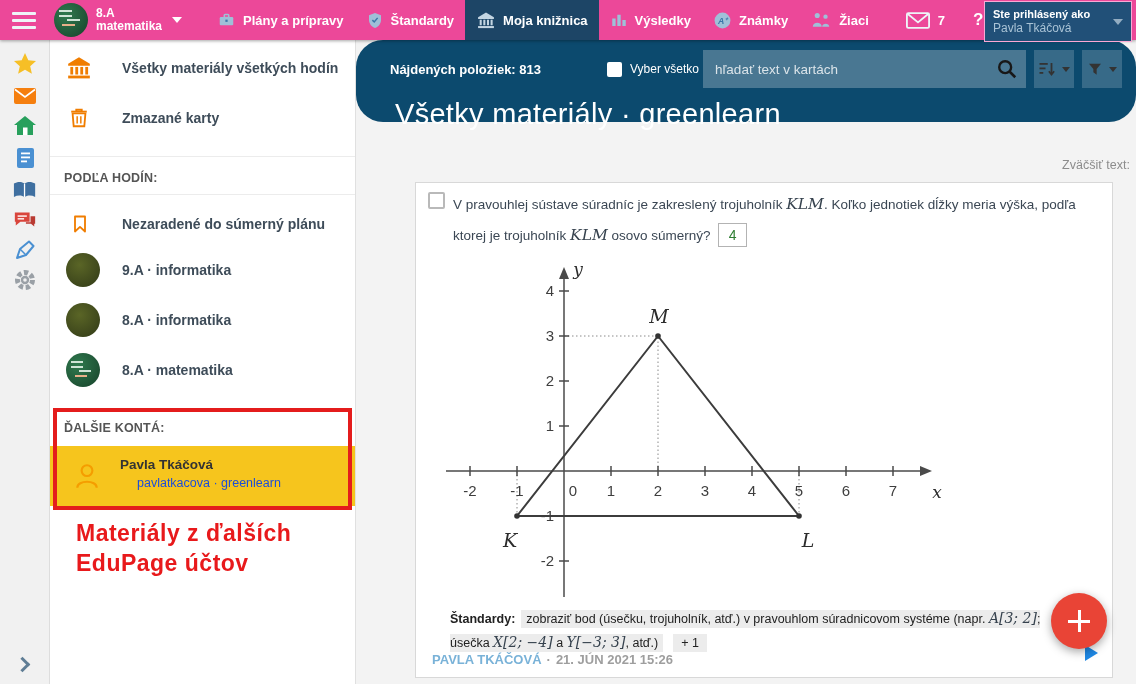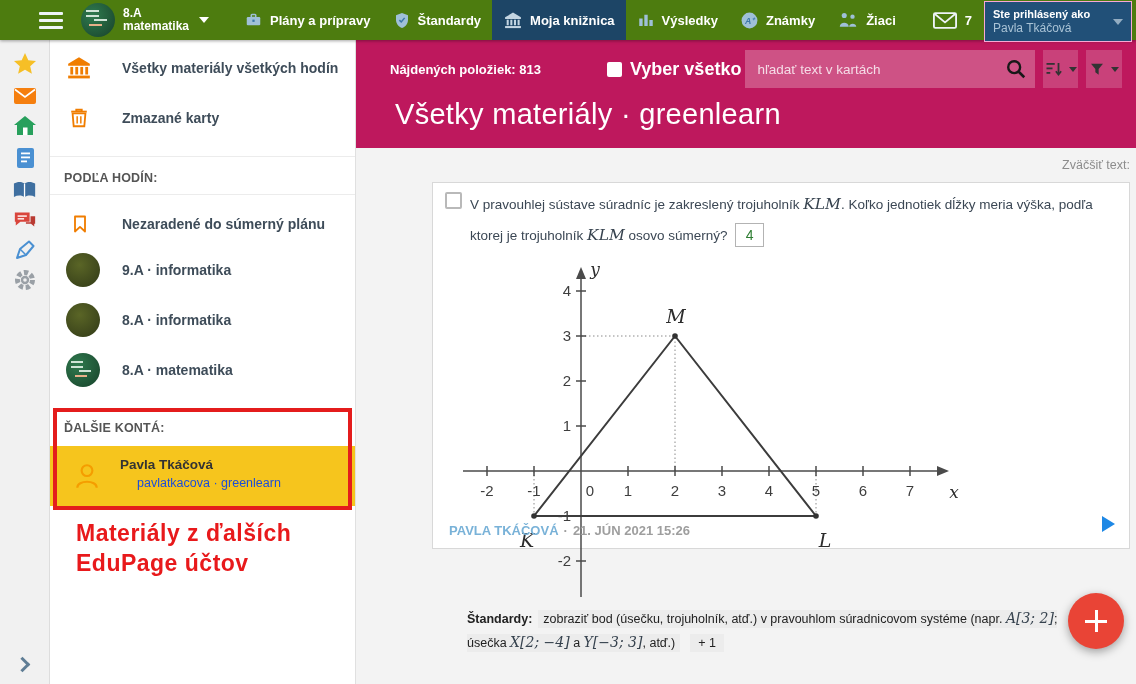--- a/index.html
+++ b/index.html
@@ -1,22 +1,22 @@
 <!DOCTYPE html>
 <html><head>
 <meta charset="utf-8">
 <style>
   html,body{margin:0;padding:0;background:#e9e9e9;}
   *{box-sizing:border-box;}
   #app{position:relative;width:1136px;height:684px;overflow:hidden;
        font-family:"Liberation Sans",sans-serif;background:#f3f3f3;}
 
   
-  .topbar{position:absolute;left:0;top:0;width:1136px;height:40px;background:#4d7c0f;
-          display:flex;align-items:center;z-index:30;box-shadow:0 1px 3px rgba(0,0,0,.35);padding-left:27px;}
+  .topbar{position:absolute;left:0;top:0;width:1136px;height:40px;background:#ec4899;
+          display:flex;align-items:center;z-index:30;box-shadow:0 1px 3px rgba(0,0,0,.35);}
   .hamburger{width:48px;height:40px;display:flex;flex-direction:column;justify-content:center;
              align-items:center;gap:4px;cursor:pointer;}
   .hamburger i{display:block;width:24px;height:3px;background:#eef4f8;border-radius:1px;}
   .class-sel{display:flex;align-items:center;gap:8px;height:40px;padding:0 10px 0 6px;cursor:pointer;}
   .avatar-board{width:34px;height:34px;border-radius:50%;background:radial-gradient(circle at 35% 35%,#2f7a4e,#1d4f33 75%);
                 position:relative;overflow:hidden;flex:0 0 auto;}
   .avatar-board:before{content:"";position:absolute;left:5px;top:7px;width:13px;height:1.5px;background:#cfe4d6;
                 box-shadow:0 5px 0 #cfe4d6,8px 9px 0 #cfe4d6,3px 14px 0 #e8b089;}
   .class-sel .cname{color:#fff;font-size:12px;font-weight:bold;line-height:13px;}
   .caret{width:0;height:0;border-left:5px solid transparent;border-right:5px solid transparent;
@@ -63,40 +63,40 @@
   .acc-row{position:absolute;left:0;top:406px;width:100%;height:60px;background:#f6c51d;cursor:pointer;}
   .acc-row .aname{position:absolute;left:70px;top:11px;color:#333;font-size:13.5px;font-weight:bold;}
   .acc-row .asub{position:absolute;left:87px;top:30px;color:#1d4ed8;font-size:12.5px;}
   .red-rect{position:absolute;left:3px;top:368px;width:299px;height:102px;border:4px solid #e41c1c;
             pointer-events:none;z-index:5;}
   .annotation{position:absolute;left:26px;top:478px;color:#e8191b;font-weight:bold;font-size:23px;
               line-height:30px;letter-spacing:.5px;}
 
   
   .main{position:absolute;left:356px;top:40px;width:780px;height:644px;background:#f3f3f3;}
-  .mhead{position:absolute;left:0;top:0;width:100%;height:108px;background:#be185d;}
+  .mhead{position:absolute;left:0;top:0;width:100%;height:82px;background:#0c4a6e;border-radius:27px;}
   .mtools{position:absolute;left:34px;top:10px;right:14px;height:38px;display:flex;align-items:center;}
   .found{color:#fff;font-size:13px;font-weight:bold;white-space:nowrap;}
   .selall{display:flex;align-items:center;gap:8px;margin-left:66px;cursor:pointer;}
   .selall .cb{width:15px;height:15px;background:#fff;border-radius:2px;}
-  .selall .sl{color:#fff;font-size:18px;font-weight:bold;white-space:nowrap;text-align:center;}
+  .selall .sl{color:#fff;font-size:12px;font-weight:normal;white-space:nowrap;text-align:center;}
   .searchbox{position:relative;margin-left:4px;width:358px;height:38px;background:rgba(255,255,255,.25);}
   .searchbox input{width:100%;height:100%;background:transparent;border:none;outline:none;
         padding:0 36px 0 12px;font-size:13.5px;color:#fff;font-family:"Liberation Sans",sans-serif;}
   .searchbox input::placeholder{color:rgba(255,255,255,.8);}
   .searchbox .mag{position:absolute;right:8px;top:8px;width:22px;height:22px;cursor:pointer;}
   .obtn{width:44px;height:38px;background:rgba(255,255,255,.18);margin-left:8px;display:flex;
         align-items:center;justify-content:center;gap:4px;cursor:pointer;}
   .obtn .caret{border-top-color:#333;border-left-width:4px;border-right-width:4px;border-top-width:5px;}
   .mtitle{position:absolute;left:39px;top:58px;color:#fff;font-size:29px;font-weight:400;letter-spacing:.3px;}
   .zoomlbl{position:absolute;right:6px;top:118px;color:#8c8c8c;font-size:12.5px;}
 
   
-  .card{position:absolute;left:59px;top:142px;width:698px;height:367px;background:#fff;
-        border:1px solid #d8d8d8;margin-left:17px;}
+  .card{position:absolute;left:59px;top:142px;width:698px;height:496px;background:#fff;
+        border:1px solid #d8d8d8;}
   .card .qcb{position:absolute;left:12px;top:9px;width:17px;height:17px;border:2px solid #b9b9b9;
         border-radius:2px;background:#fff;cursor:pointer;}
   .question{position:absolute;left:37px;top:6px;right:14px;color:#3b4754;font-size:13.5px;line-height:31px;}
   .math{font-family:"DejaVu Serif",serif;font-style:italic;font-size:15.5px;color:#36424e;}
   .ansbox{display:inline-block;border:1px solid #b3b3b3;padding:2px 10px;margin-left:7px;
           color:#2e7d32;font-size:14px;line-height:18px;background:#fff;}
   .graphwrap{position:absolute;left:22px;top:74px;width:510px;height:346px;}
   .standards{position:absolute;left:34px;top:424px;right:60px;font-size:12.5px;line-height:23px;color:#222;}
   .standards .slabel{font-weight:bold;margin-right:6px;}
   .chip{background:#ececec;padding:2px 5px;}

